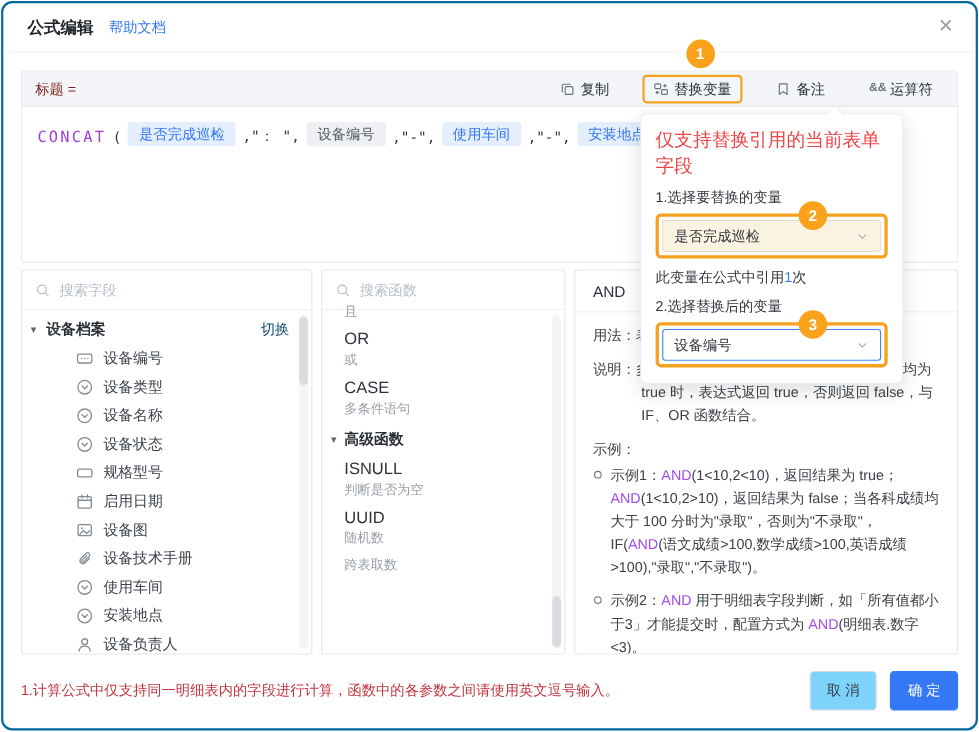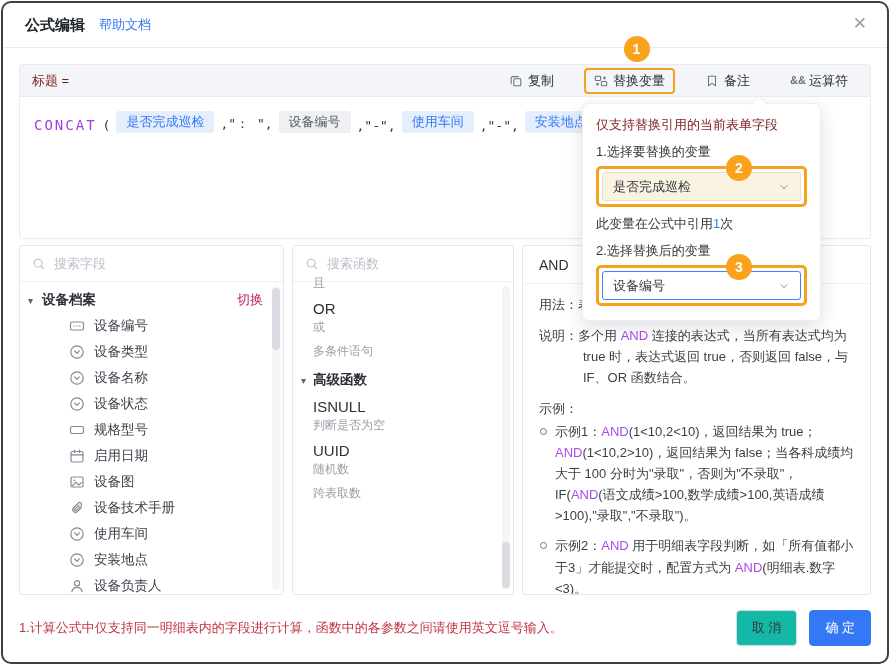--- a/index.html
+++ b/index.html
@@ -1,18 +1,18 @@
 <!DOCTYPE html>
 <html><head>
 <meta charset="utf-8">
 <style>
   * { box-sizing: border-box; margin: 0; padding: 0; }
   html,body { width: 890px; height: 665px; background:#fff; font-family:"Liberation Sans","DejaVu Sans",sans-serif; }
   .dialog { position:absolute; left:1px; top:1px; width:888px; height:663px; background:#fff;
-            border:2px solid #404040; border-radius:10px; overflow:visible; }
+            border:2px solid #0369a1; border-radius:10px; overflow:visible; }
 
   
   .dlg-header { position:absolute; left:0; right:0; top:0; height:45px; border-bottom:1px solid #e9ebf0;
                 display:flex; align-items:center; padding:0 22px; border-radius:8px 8px 0 0; }
   .dlg-title { font-size:15px; font-weight:700; color:#20242b; }
   .help-link { font-size:13px; color:#3478f6; margin-left:14px; cursor:pointer; }
   .close-x { position:absolute; right:20px; top:12px; font-size:17px; color:#9aa0a6; cursor:pointer; line-height:1; }
 
   
   .formula-box { position:absolute; left:16px; right:16px; top:61px; height:175px;
@@ -46,21 +46,21 @@
   .panel-doc    { flex:1; }
   .search-row { height:36px; display:flex; align-items:center; gap:8px; padding:0 12px; border-bottom:1px solid #eef0f2; }
   .search-row svg { width:14px; height:14px; stroke:#b6bcc6; fill:none; stroke-width:1.2; flex:none; }
   .search-row input { border:none; outline:none; flex:1; font-size:13px; color:#33373d; font-family:inherit; }
   .search-row input::placeholder { color:#b8bfc9; }
 
   .tree { padding:5px 2px 2px 8px; }
   .tree-head { display:flex; align-items:center; height:26px; padding-right:18px; }
   .caret { font-size:10px; color:#5f6672; width:14px; flex:none; }
   .tree-group-label { font-size:13.5px; color:#2c3138; font-weight:600; flex:1; }
-  .switch-link { font-size:13px; color:#be185d; cursor:pointer; }
+  .switch-link { font-size:13px; color:#0c4a6e; cursor:pointer; }
   .tree-item { display:flex; align-items:center; height:26px; padding-left:41px; gap:9px; cursor:pointer; }
   .t-icon { width:16px; height:16px; flex:none; display:inline-flex; }
   .t-icon svg { width:16px; height:16px; stroke:#848b96; fill:none; stroke-width:1.2; }
   .tree-item span.lbl { font-size:13.5px; color:#3c424a; }
 
   .fn-list { padding:0 10px 4px 20px; }
   .fn-item { margin-bottom:7px; cursor:pointer; }
   .fn-name { font-size:15px; color:#2c3138; line-height:20px; }
   .fn-desc { font-size:12px; color:#9aa0a8; line-height:17px; }
   .fn-group { display:flex; align-items:center; height:26px; margin:2px 0 4px -12px; cursor:pointer; }
@@ -84,21 +84,21 @@
   .ex-label { margin-bottom:2px; }
   .ex-item { position:relative; padding-left:16px; margin-bottom:9px; }
   .ex-item::before { content:''; position:absolute; left:1px; top:7px; width:5px; height:5px;
                      border:1px solid #6b7280; border-radius:50%; }
 
   
   .popup { position:absolute; left:579px; top:100px; width:239px; background:#fff; border:1px solid #eceef2;
            border-radius:6px; box-shadow:0 6px 18px rgba(31,35,41,.14); z-index:50; padding:12px 13px 14px; }
   .popup::before { content:''; position:absolute; top:-6px; left:170px; width:11px; height:11px; background:#fff;
                    transform:rotate(45deg); border-left:1px solid #eceef2; border-top:1px solid #eceef2; }
-  .pp-tip { font-size:13px; color:#7f1d1d; margin-bottom:9px; }
+  .pp-tip { font-size:17px; color:#ef4444; margin-bottom:9px; }
   .pp-label { font-size:13px; color:#33373d; margin-bottom:5px; }
   .hl-wrap { position:relative; border:3px solid #f7a21e; border-radius:5px; padding:3px; }
   .pp-select { height:29px; display:flex; align-items:center; justify-content:space-between;
                padding:0 10px; border-radius:3px; font-size:13px; color:#33373d; cursor:pointer; }
   .pp-select svg { width:12px; height:12px; stroke:#a9afb8; fill:none; stroke-width:1.4; }
   .sel-cream { background:#fbf3e2; border:1px solid #e8dec6; }
   .sel-blue  { background:#fff; border:1px solid #3e86f6; }
   .pp-hint { font-size:13px; color:#33373d; margin:8px 0 9px; }
   .pp-hint .cnt { color:#3478f6; }
   .pp-actions { display:flex; justify-content:flex-end; align-items:center; gap:10px; margin-top:11px; }
@@ -111,21 +111,21 @@
            font-size:14px; font-weight:700; display:flex; align-items:center; justify-content:center; z-index:60; }
   .badge-1 { left:50%; margin-left:-6px; top:-34px; }
   .badge-on-wrap { right:52px; top:-14px; }
   .badge-right { right:-34px; top:4px; }
 
   
   .dlg-footer { position:absolute; left:16px; right:16px; top:602px; height:46px;
                 display:flex; align-items:center; justify-content:space-between; }
   .warn-text { font-size:13px; color:#c13540; }
   .ft-actions { display:flex; gap:12px; }
-  .btn-ft-plain { background:#14b8a6; border:1px solid #d9dce3; color:#33373d; padding:8px 15px; }
+  .btn-ft-plain { background:#7dd3fc; border:1px solid #d9dce3; color:#33373d; padding:8px 15px; }
   .btn-ft-blue  { background:#3478f6; border:1px solid #3478f6; color:#fff; padding:8px 15px; }
 </style>
 </head>
 <body>
 
 <div class="dialog">
 
   <div class="dlg-header">
     <span class="dlg-title">公式编辑</span>
     <a class="help-link">帮助文档</a>
@@ -328,20 +328,21 @@
       </div>
       <div class="fn-list">
           <div class="fn-item clipped">
             <div class="fn-desc">且</div>
           </div>
           <div class="fn-item">
             <div class="fn-name">OR</div>
             <div class="fn-desc">或</div>
           </div>
           <div class="fn-item">
+            <div class="fn-name">CASE</div>
             <div class="fn-desc">多条件语句</div>
           </div>
           <div class="fn-group">
             <span class="caret">▾</span>
             <span class="glbl">高级函数</span>
           </div>
           <div class="fn-item">
             <div class="fn-name">ISNULL</div>
             <div class="fn-desc">判断是否为空</div>
           </div>

